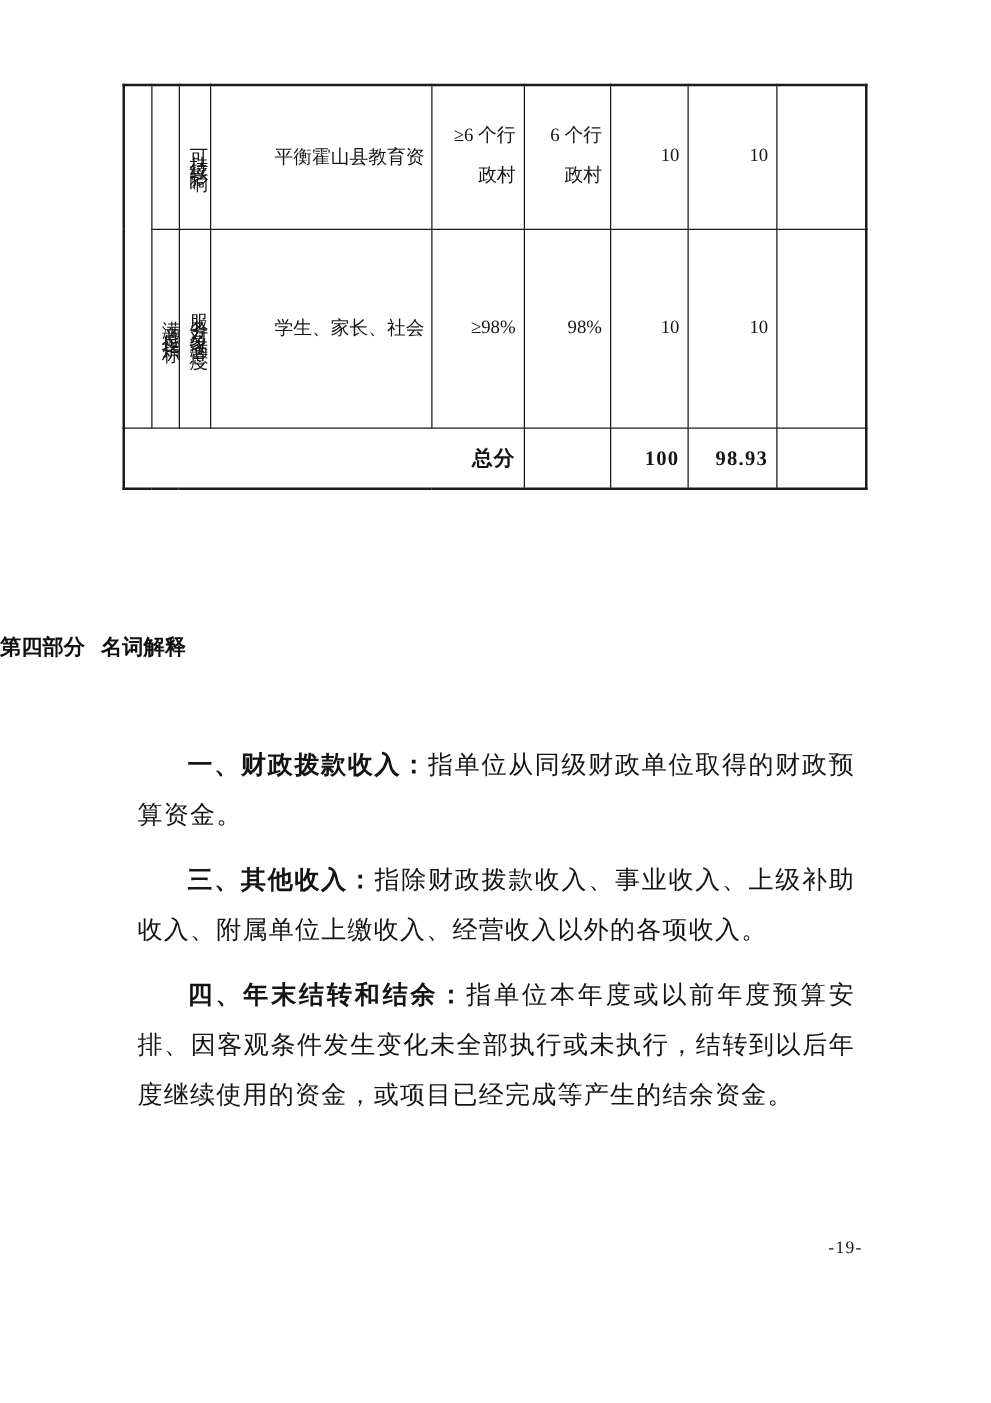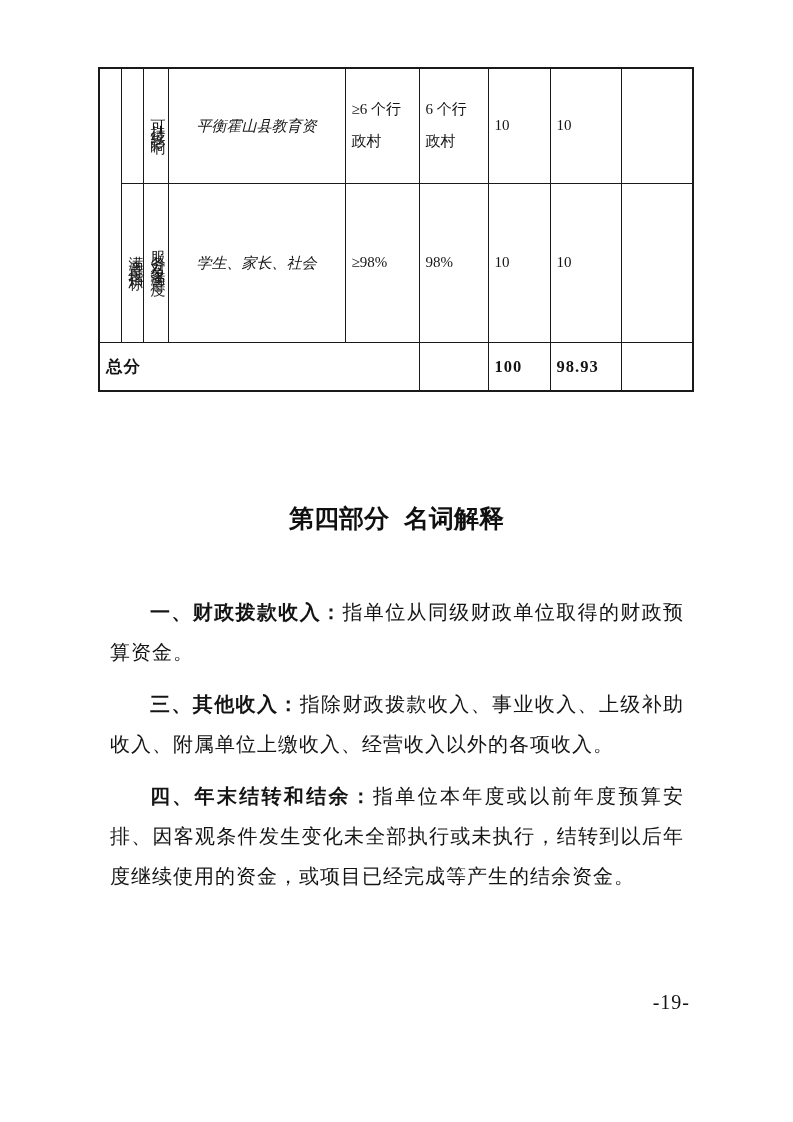--- a/index.html
+++ b/index.html
@@ -17,28 +17,28 @@
     position:absolute;left:98px;top:67px;
     width:594px;
     border-collapse:collapse;table-layout:fixed;
     border:2px solid #1a1a1a;
   }
   .score-table td{
     border:1px solid #1a1a1a;
     padding:0 6px;
     font-size:15px;
     line-height:2.1;
-    text-align:left;
+    text-align:right;
     vertical-align:middle;
     overflow:hidden;
   }
   .score-table tr.r1{height:115px;}
   .score-table tr.r2{height:159px;}
   .score-table tr.r3{height:49px;}
-  .score-table td.cell-left{text-align:center;padding:16px 5px;line-height:1.6;font-style:italic;}
+  .score-table td.cell-left{text-align:right;padding:16px 5px;line-height:1.6;}
   .vert{
     display:inline-block;
     writing-mode:vertical-rl;
     text-orientation:upright;
     letter-spacing:5px;
     line-height:1.1;
     white-space:nowrap;
   }
   tr.total td{
     font-weight:700;
@@ -51,42 +51,41 @@
     position:absolute;left:98px;top:385px;width:598px;
     margin:0;
     font-size:20px;line-height:40px;
     letter-spacing:1px;
     text-align:justify;
     text-indent:2em;
   }
   .heading{
     position:absolute;left:0;top:501px;width:100%;
     margin:0;
-    text-align:center;
     font-family:"Liberation Sans","DejaVu Sans",sans-serif;
     font-weight:700;
-    font-size:25px;
+    font-size:17px;
     line-height:34px;
     word-spacing:8px;
     color:#101010;
   }
   .defs{
     position:absolute;left:98px;top:580px;width:598px;
   }
   .defs p{
     margin:12px;
     font-size:20px;line-height:40px;
     letter-spacing:1px;
     text-align:justify;
     text-indent:2em;
   }
   .defs .term{font-weight:700;}
   .pagenum{
     position:absolute;top:991px;right:103px;
-    font-size:20px;
+    font-size:14px;
     letter-spacing:1px;
     color:#141414;
   }
 </style>
 </head>
 <body>
 
 <div class="page">
 
   <table class="score-table">

